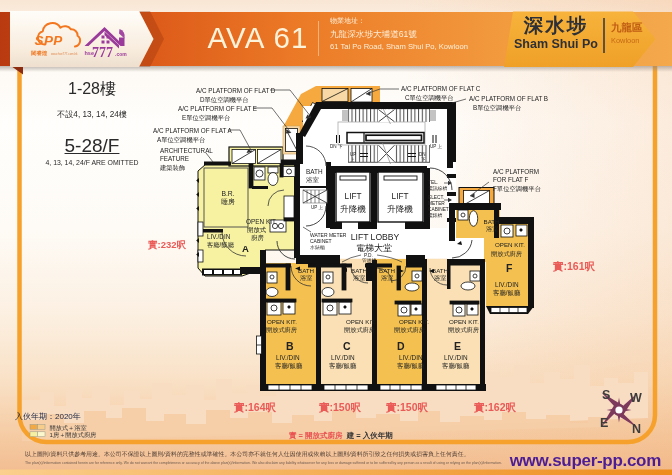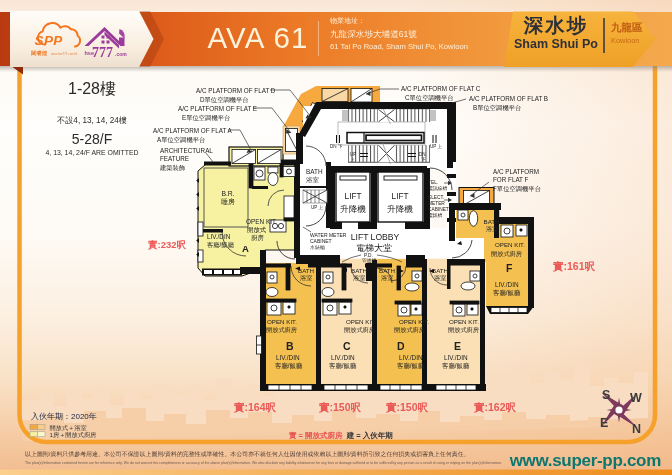--- a/index.html
+++ b/index.html
@@ -98,22 +98,22 @@
   <path d="M513 11.5 L633 11.5 L655.5 39 L633 67 L504 67 Z" fill="url(#goldg)"></path>
   <text x="556" y="32" font-size="19.5" font-weight="bold" fill="#2e3037" text-anchor="middle" letter-spacing="2">深水埗</text>
   <text x="556" y="48" font-size="12.5" font-weight="bold" fill="#2e3037" text-anchor="middle">Sham Shui Po</text>
   <line x1="604" y1="18" x2="604" y2="53" stroke="#3a3b40" stroke-width="1.6"></line>
   <text x="611" y="30.5" font-size="10.5" font-weight="bold" fill="#c05d13">九龍區</text>
   <text x="611" y="43" font-size="7.4" fill="#c56a14">Kowloon</text>
 </svg>
 
 <div class="abs" style="left:25px;top:79px;width:134px;text-align:center;color:#2a2a2a;">
   <div style="font-size:16px;">1-28樓</div>
-  <div style="font-size:8.2px;margin-top:15px;">不設4, 13, 14, 24樓</div>
-  <div style="font-size:14px;margin-top:5px;">5-28/F</div>
+  <div style="font-size:8.2px;margin-top:9px;">不設4, 13, 14, 24樓</div>
+  <div style="font-size:19px;margin-top:15px;text-decoration:underline;">5-28/F</div>
   <div style="font-size:6.9px;margin-top:1.5px;">4, 13, 14, 24/F ARE OMITTED</div>
 </div>
 
 <svg class="abs" style="left:0;top:0" width="672" height="475" viewBox="0 0 672 475" id="plan">
   <defs>
     <pattern id="tread" width="3.7" height="8" patternUnits="userSpaceOnUse">
       <rect width="3.7" height="8" fill="#fff"></rect>
       <line x1="0.5" y1="0" x2="0.5" y2="8" stroke="#4a4a4a" stroke-width="1"></line>
     </pattern>
   </defs>
@@ -665,21 +665,21 @@
     <circle cx="619" cy="410" r="4.8" fill="#fff" stroke="#7d3a5c" stroke-width="2.4"></circle>
     <g fill="#3c3c3c" font-weight="bold" font-size="12.5">
       <text x="602" y="399">S</text>
       <text x="630" y="402">W</text>
       <text x="600" y="427">E</text>
       <text x="632" y="433">N</text>
     </g>
   </g>
 </svg>
 
-<div class="abs" style="left:31px;top:411px;color:#1a2340;font-size:8px;">入伙年期：2020年</div>
+<div class="abs" style="left:15px;top:411px;color:#1a2340;font-size:8px;">入伙年期：2020年</div>
 <svg class="abs" style="left:0;top:0" width="672" height="475" viewBox="0 0 672 475">
 
   <g>
     <rect x="30" y="424.5" width="7.5" height="4.8" fill="#f2a843" stroke="#998" stroke-width="0.5"></rect>
     <rect x="37.5" y="424.5" width="7.5" height="4.8" fill="#f7cd8b" stroke="#998" stroke-width="0.5"></rect>
     <text x="49.5" y="429.5" font-size="6.2" fill="#333">開放式＋浴室</text>
   </g>
 
   <g>
     <rect x="30" y="431.8" width="7.5" height="4.8" fill="#f6f1a2" stroke="#998" stroke-width="0.5"></rect>
@@ -688,15 +688,15 @@
   </g>
 </svg>
 
 <div class="abs" style="left:289px;top:430.5px;font-size:7.5px;font-weight:bold;"><span style="color:#e95452;">實 = 開放式廚房</span>&nbsp;&nbsp;<span style="color:#333;">建 = 入伙年期</span></div>
 
 <div class="abs" style="left:25px;top:449.5px;width:640px;color:#4a3b33;white-space:nowrap;">
   <div style="font-size:5.9px;letter-spacing:0.05px;">以上圖則/資料只供參考用途。本公司不保證以上圖則/資料的完整性或準確性。本公司亦不就任何人仕因使用或依賴以上圖則/資料所引致之任何損失或損害負上任何責任。</div>
   <div style="font-size:3.5px;margin-top:2px;color:#6a5a50;">The plan(s)/information contained herein are for reference only. We do not warrant the completeness or accuracy of the above plan(s)/information. We also disclaim any liability whatsoever for any loss or damage suffered or to be suffered by any person as a result of using or relying on the plan(s)/information.</div>
 </div>
 
-<div class="abs" style="left:456px;top:450.5px;width:205px;text-align:right;font-size:17px;font-weight:bold;color:#0f766e;letter-spacing:-0.3px;">www.super-pp.com</div>
+<div class="abs" style="left:456px;top:450.5px;width:205px;text-align:right;font-size:17px;font-weight:bold;color:#4c1d95;letter-spacing:-0.3px;">www.super-pp.com</div>
 
 </div>
 
 </body></html>

